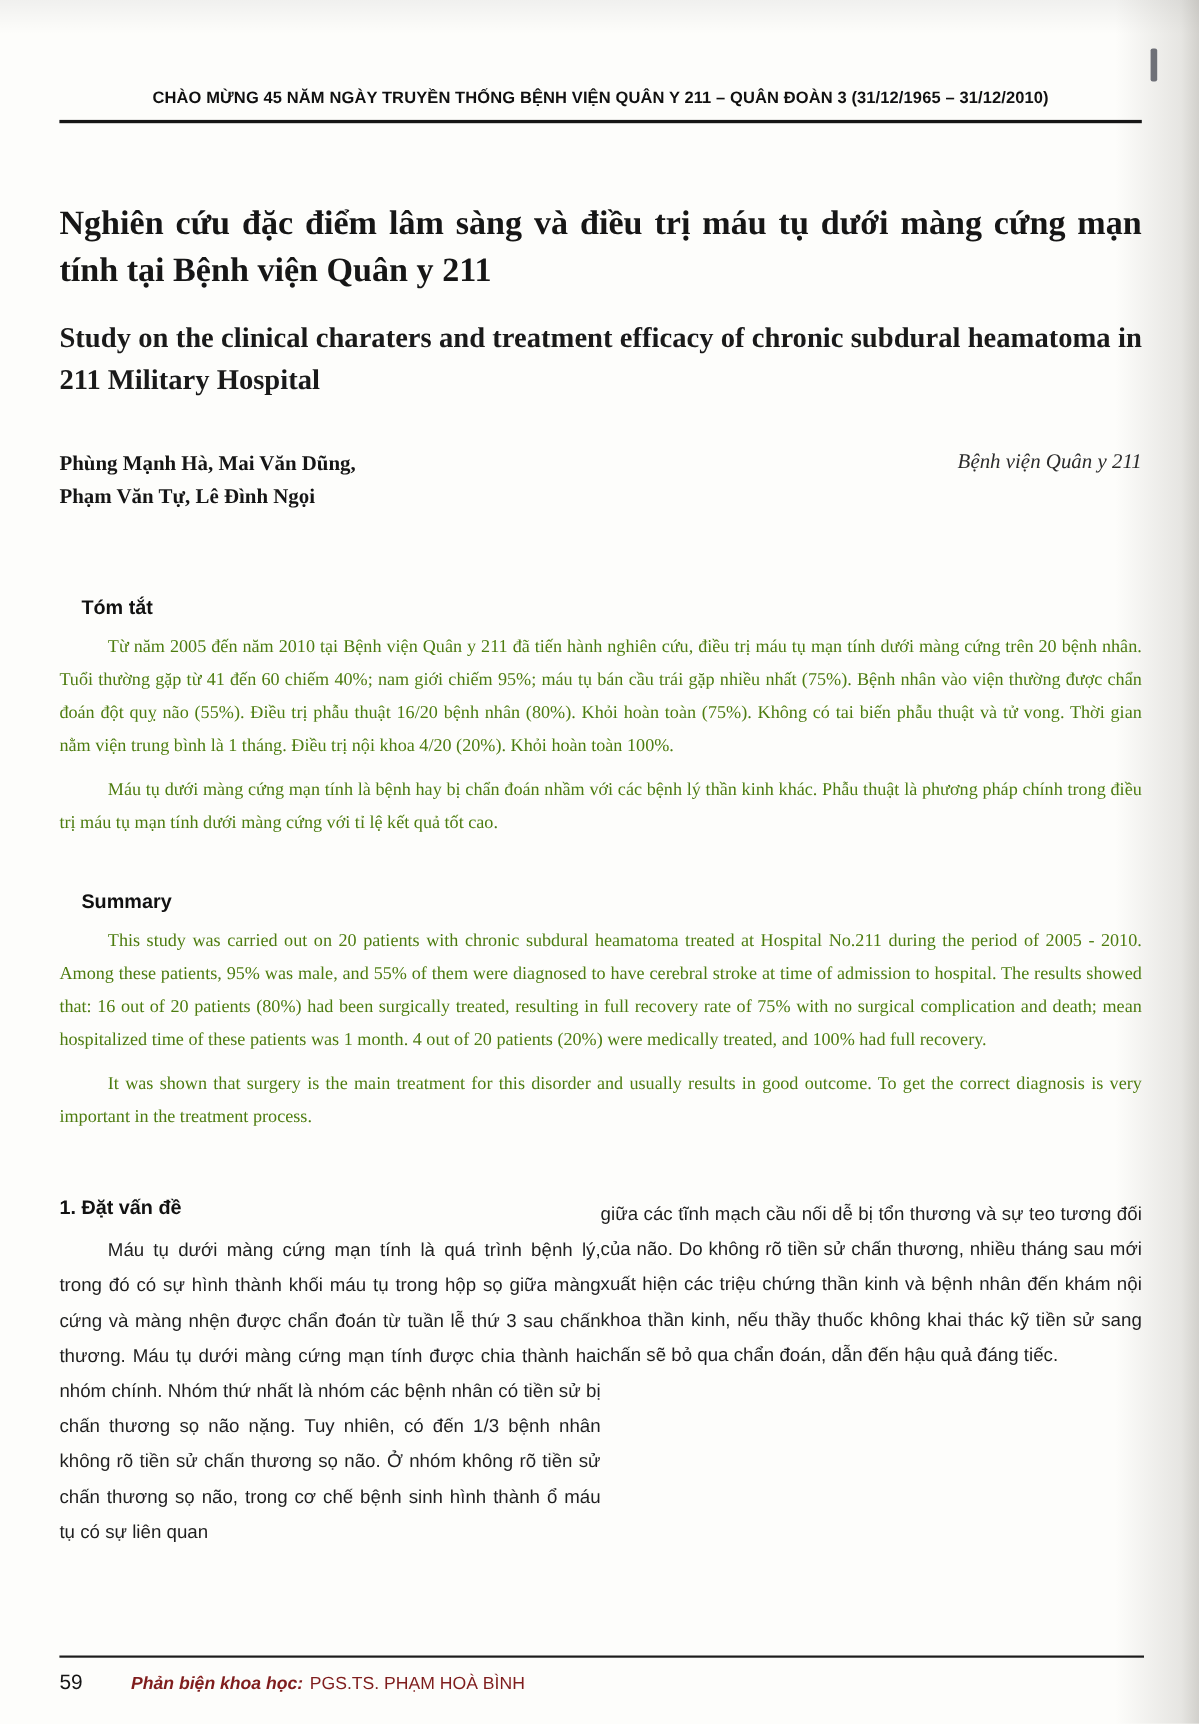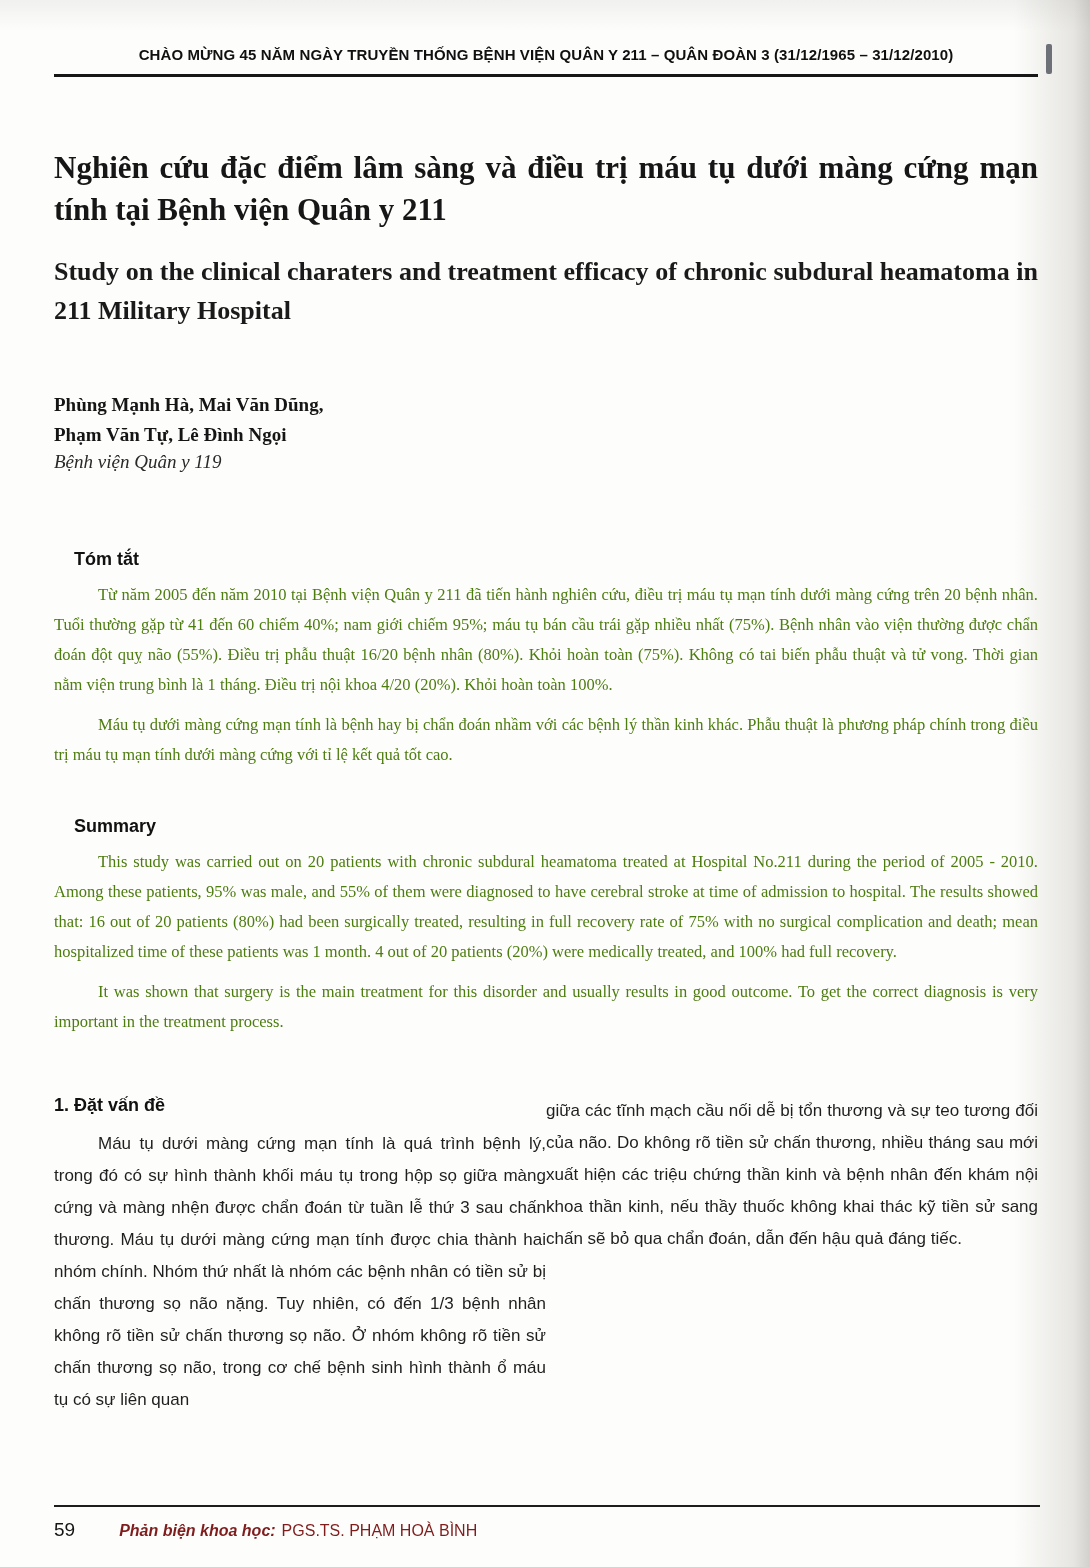--- a/index.html
+++ b/index.html
@@ -9,25 +9,25 @@
       linear-gradient(90deg, rgba(0,0,0,0) 0%, rgba(0,0,0,0) 93%, rgba(110,105,95,.16) 98.5%, rgba(110,105,95,.30) 100%),
       linear-gradient(180deg, rgba(0,0,0,.05) 0%, rgba(0,0,0,0) 2%),
       #fdfdfb;
     font-family:"Liberation Sans", sans-serif;
     color:#1c1c1c;
     position:relative;
     box-sizing:border-box;
     overflow:hidden;
   }
   .page{padding:46px 52px 0 54px;}
-  .journal-header{font-weight:bold;font-size:15px;line-height:1.25;text-align:center;color:#101010;letter-spacing:.1px;}
+  .journal-header{font-weight:bold;font-size:15px;line-height:1.25;text-align:center;color:#101010;letter-spacing:.1px;margin-top:35px;}
   .header-rule{height:0;border:none;border-top:3px solid #161616;margin:9px 0 0 0;}
   .title-vi{margin:70px 0 0 0;font-family:"Liberation Serif",serif;font-weight:bold;font-size:31px;line-height:1.35;text-align:justify;color:#161616;}
   .title-en{margin:22px 0 0 0;font-family:"Liberation Serif",serif;font-weight:bold;font-size:26px;line-height:1.5;text-align:justify;color:#1a1a1a;}
-  .byline{margin-top:60px;display:flex;justify-content:space-between;align-items:flex-start;flex-direction:column;}
+  .byline{margin-top:42px;display:flex;justify-content:space-between;align-items:flex-start;}
   .authors{font-family:"Liberation Serif",serif;font-weight:bold;font-size:19px;line-height:1.55;color:#151515;}
   .affiliation{font-family:"Liberation Serif",serif;font-style:italic;font-size:19px;color:#2a2a2a;padding-top:2px;}
   .section-heading{font-weight:bold;font-size:18px;color:#111;margin-left:20px;}
   .abstract-heading{margin-top:76px;}
   .summary-heading{margin-top:46px;}
   p.body-par{font-size:16.5px;line-height:30px;text-align:justify;text-indent:44px;margin:10px 0 0 0;color:#4d7c0f;font-family:Liberation Serif, serif;}
   .two-col{margin-top:58px;display:grid;grid-template-columns:1fr 1fr;}
   .col p.col-par{font-size:17px;line-height:32px;text-align:justify;text-indent:44px;margin:0 0 2px 0;color:#1f1f1f;}
   .col p.no-indent{text-indent:0;}
   .col .section-heading{margin:0 0 12px 0;}
@@ -47,21 +47,21 @@
 
   <h1 class="title-vi">Nghiên cứu đặc điểm lâm sàng và điều trị máu tụ dưới màng cứng mạn tính tại Bệnh viện Quân y 211</h1>
 
   <h2 class="title-en">Study on the clinical charaters and treatment efficacy of chronic subdural heamatoma in 211 Military Hospital</h2>
 
   <div class="byline">
     <div class="authors">
       <div>Phùng Mạnh Hà, Mai Văn Dũng,</div>
       <div>Phạm Văn Tự, Lê Đình Ngọi</div>
     </div>
-    <div class="affiliation">Bệnh viện Quân y 119</div>
+    <div class="affiliation">Bệnh viện Quân y 211</div>
   </div>
 
   <div class="section-heading abstract-heading">Tóm tắt</div>
   <p class="body-par">Từ năm 2005 đến năm 2010 tại Bệnh viện Quân y 211 đã tiến hành nghiên cứu, điều trị máu tụ mạn tính dưới màng cứng trên 20 bệnh nhân. Tuổi thường gặp từ 41 đến 60 chiếm 40%; nam giới chiếm 95%; máu tụ bán cầu trái gặp nhiều nhất (75%). Bệnh nhân vào viện thường được chẩn đoán đột quỵ não (55%). Điều trị phẫu thuật 16/20 bệnh nhân (80%). Khỏi hoàn toàn (75%). Không có tai biến phẫu thuật và tử vong. Thời gian nằm viện trung bình là 1 tháng. Điều trị nội khoa 4/20 (20%). Khỏi hoàn toàn 100%.</p>
   <p class="body-par">Máu tụ dưới màng cứng mạn tính là bệnh hay bị chẩn đoán nhầm với các bệnh lý thần kinh khác. Phẫu thuật là phương pháp chính trong điều trị  máu tụ mạn tính dưới màng cứng với tỉ lệ kết quả tốt cao.</p>
 
   <div class="section-heading summary-heading">Summary</div>
   <p class="body-par">This study was carried out on 20 patients with chronic subdural heamatoma treated at Hospital No.211 during the period of 2005 - 2010. Among these patients, 95% was male, and 55% of them were diagnosed to have cerebral stroke at time of admission to hospital. The results showed that: 16 out of 20 patients (80%) had been surgically treated, resulting in full recovery rate of 75% with no surgical complication and death; mean hospitalized time of these patients was 1 month. 4 out of 20 patients (20%) were medically treated, and 100% had full recovery.</p>
   <p class="body-par">It was shown that surgery is the main treatment for this disorder and usually results in good outcome. To get the correct diagnosis is very important in the treatment process.</p>
 

